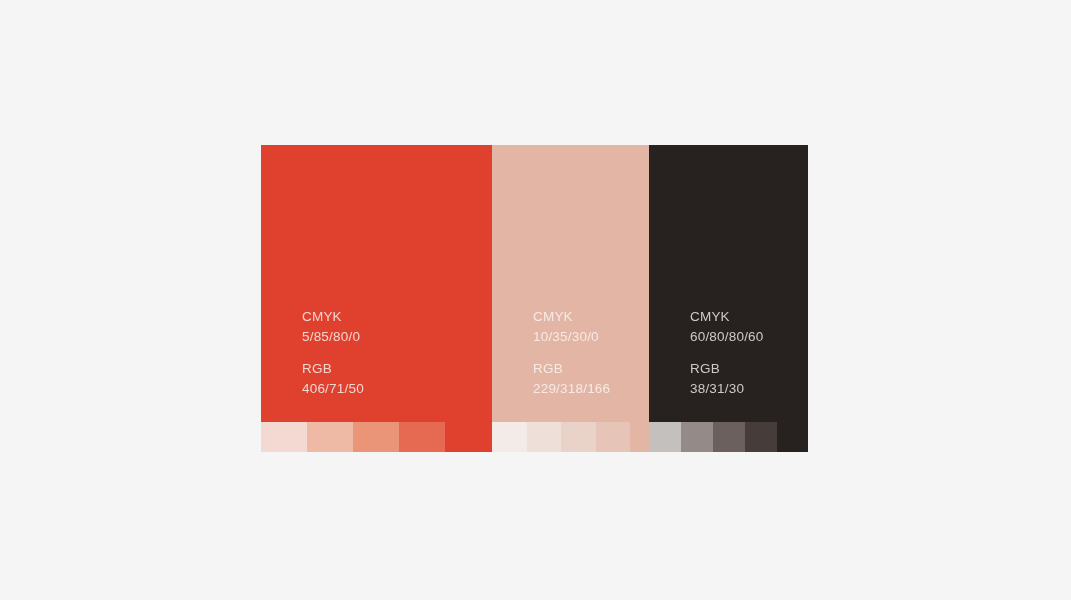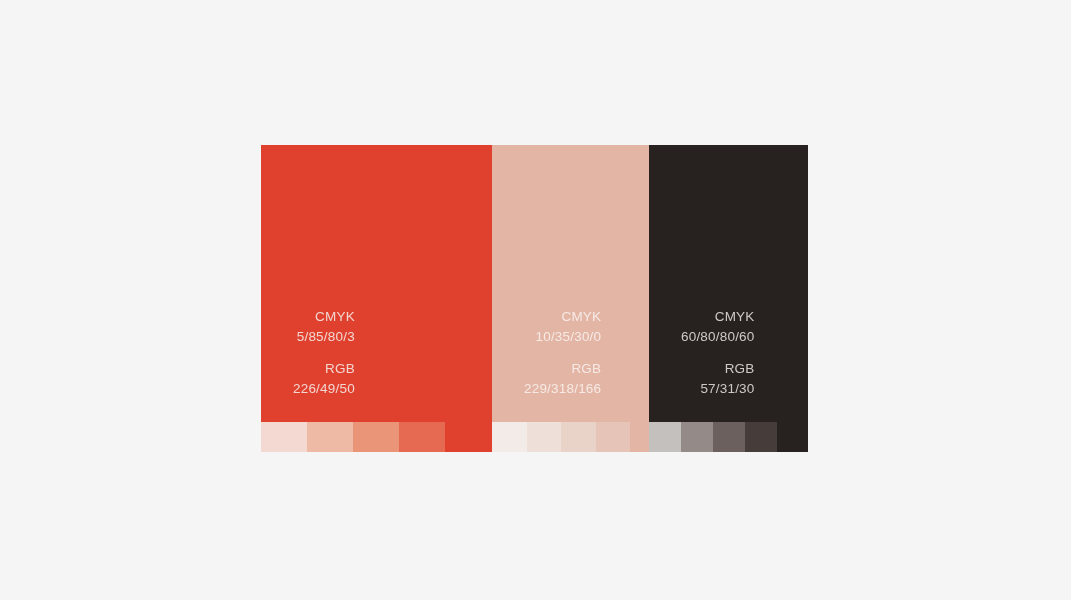--- a/index.html
+++ b/index.html
@@ -36,24 +36,23 @@
     height: 100%;
     overflow: hidden;
   }
 
   .panel-primary   { width: 231px; }
   .panel-secondary { width: 157px; }
   .panel-tertiary  { width: 159px; }
 
   .spec-block {
     position: absolute;
-    left: 32px;
+    left: 41px;
     top: 165px;
     line-height: 1.0;
-    text-align: right;
   }
 
   .spec-group { margin-bottom: 19px; }
   .spec-group:last-child { margin-bottom: 4px; }
 
   .spec-label,
   .spec-value {
     display: block;
     font-size: 13.5px;
     letter-spacing: 0.2px;
@@ -83,26 +82,26 @@
 <div id="stage">
 
   <div id="palette-board">
 
     <div class="palette-panel panel-primary" style="background: rgb(224, 64, 46); color: rgb(242, 214, 208);">
 
       <div class="spec-block">
 
         <div class="spec-group">
           <span class="spec-label">CMYK</span>
-          <span class="spec-value">5/85/80/3</span>
+          <span class="spec-value">5/85/80/0</span>
         </div>
 
         <div class="spec-group">
           <span class="spec-label">RGB</span>
-          <span class="spec-value">226/49/50</span>
+          <span class="spec-value">406/71/50</span>
         </div>
 
       </div>
 
       <div class="tint-strip">
         <div class="tint-swatch" style="background: rgb(243, 217, 209);"></div>
         <div class="tint-swatch" style="background: rgb(238, 185, 165);"></div>
         <div class="tint-swatch" style="background: rgb(234, 149, 120);"></div>
         <div class="tint-swatch" style="background: rgb(230, 106, 81);"></div>
       </div>
@@ -138,21 +137,21 @@
 
       <div class="spec-block">
 
         <div class="spec-group">
           <span class="spec-label">CMYK</span>
           <span class="spec-value">60/80/80/60</span>
         </div>
 
         <div class="spec-group">
           <span class="spec-label">RGB</span>
-          <span class="spec-value">57/31/30</span>
+          <span class="spec-value">38/31/30</span>
         </div>
 
       </div>
 
       <div class="tint-strip">
         <div class="tint-swatch" style="background: rgb(196, 192, 189);"></div>
         <div class="tint-swatch" style="background: rgb(148, 139, 136);"></div>
         <div class="tint-swatch" style="background: rgb(107, 96, 93);"></div>
         <div class="tint-swatch" style="background: rgb(70, 60, 57);"></div>
       </div>

